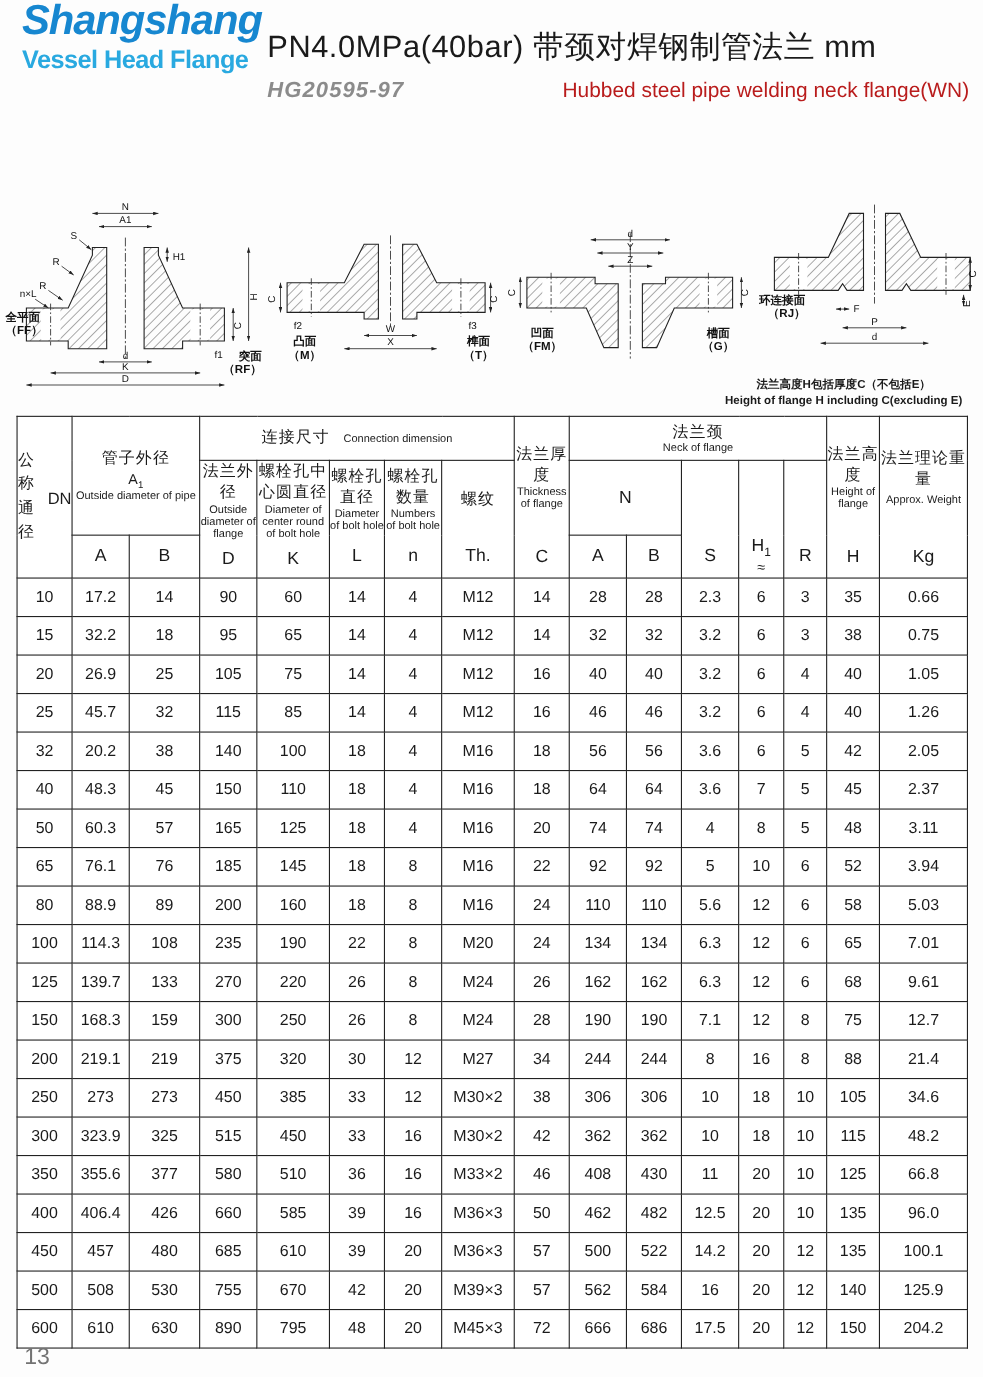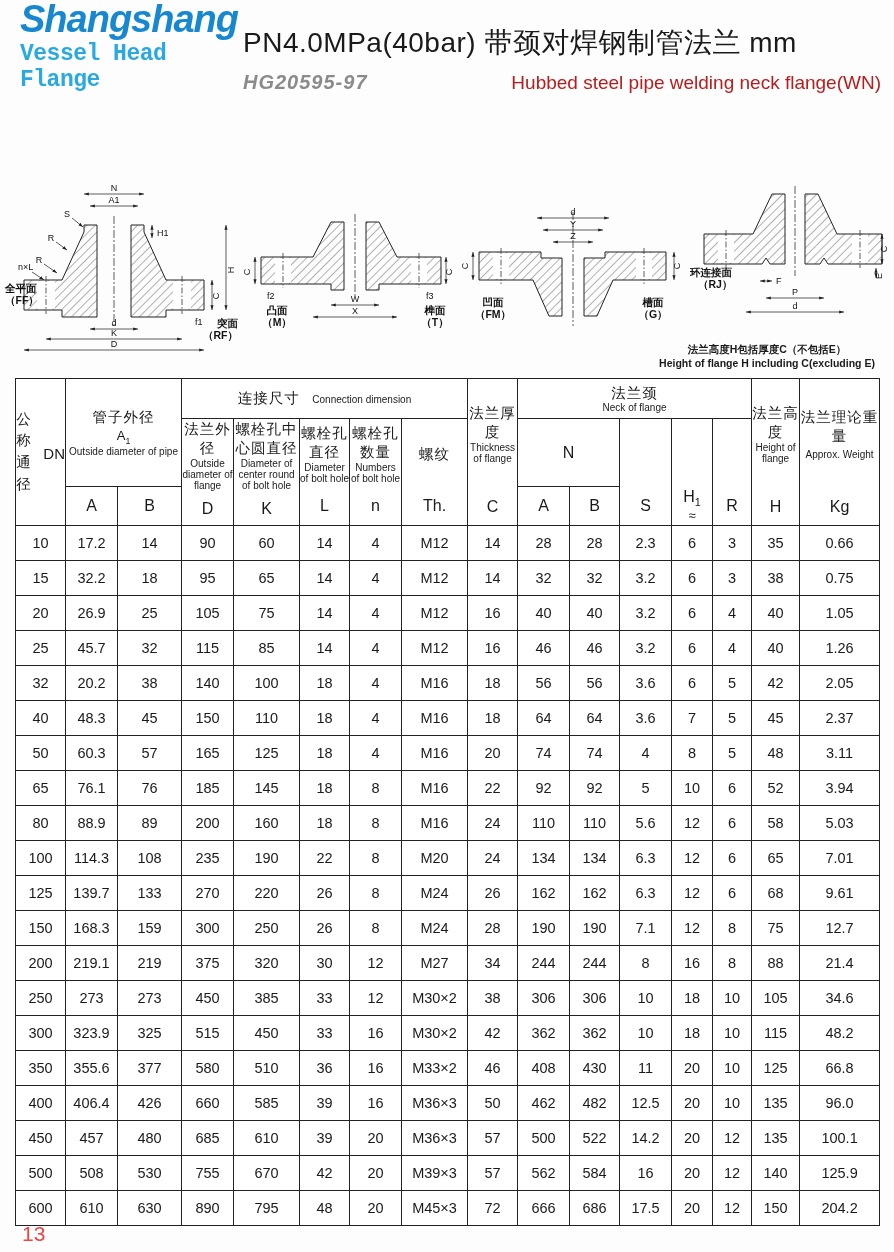--- a/index.html
+++ b/index.html
@@ -5,21 +5,21 @@
   * { box-sizing: border-box; }
   html,body { margin:0; padding:0; }
   body {
     width:894px; height:1252px; background:#fdfdfd; position:relative;
     font-family:"Liberation Sans","DejaVu Sans",sans-serif; color:#1a1a1a;
   }
   
   .top { position:relative; height:106px; }
   .logo { position:absolute; left:20px; top:0px; width:220px; }
   .logo-main { font-size:38px; font-weight:bold; font-style:italic; color:#1787d0; letter-spacing:-1px; line-height:1.05; }
-  .logo-sub  { font-size:23px; font-weight:bold; color:#29a9e0; margin-top:1px; letter-spacing:-0.5px;font-family:Liberation Mono, monospace; }
+  .logo-sub  { font-size:23px; font-weight:bold; color:#29a9e0; margin-top:1px; letter-spacing:-0.5px; }
   .titles { position:absolute; left:243px; top:24px; width:640px; }
   .title  { font-size:28px; white-space:nowrap; letter-spacing:0.5px; }
   .subrow { display:flex; justify-content:space-between; align-items:baseline; margin-top:9px; padding-right:2px; }
   .std    { font-size:20px; font-weight:bold; font-style:italic; color:#8b8b8b; letter-spacing:1px; }
   .sub-en { font-size:19px; color:#b91c1c;text-align:right; }
   
   .drawings { display:flex; justify-content:space-between; align-items:flex-start; padding:0 4px; margin-top:42px; height:222px; }
   .dwrap1 { margin-top:32px; } .dwrap2 { margin-top:54px; } .dwrap3 { margin-top:56px; } .dwrap4 { margin-top:28px; }
   svg text { font-family:"Liberation Sans","DejaVu Sans",sans-serif; font-size:9px; fill:#111; }
   svg text.cap { font-size:10.5px; font-weight:bold; }
@@ -35,21 +35,21 @@
   sub { font-size:68%; }
   .tallbox  { display:flex; flex-direction:column; align-items:center; height:146px; width:100%; }
   .tallbox2 { height:104px; }
   .tallbox .nm { flex:1 1 auto; display:flex; flex-direction:column; justify-content:center; align-items:center; width:100%; }
   .tallbox .sy { height:36px; flex:0 0 36px; display:flex; flex-direction:column; justify-content:center; align-items:center; width:100%; font-size:16px; line-height:1.05; }
   .dnbox { display:flex; justify-content:space-between; align-items:center; height:146px; }
   .dnbox .v  { width:16px; font-size:14.5px; line-height:1.5; word-break:break-all; }
   .dnbox .dn { font-size:15px; margin-top:3px; }
   .ncell { height:64px; font-size:16px; }
   .h3row th { height:38px; font-size:16px; }
-  .pageno { position:absolute; left:22px; bottom:6px; font-size:21px; color:#ef4444; }
+  .pageno { position:absolute; left:22px; bottom:6px; font-size:21px; color:#737373; }
 </style>
 </head>
 <body>
 
 <div class="page">
 
   <header class="top">
     <div class="logo">
       <div class="logo-main">Shangshang</div>
       <div class="logo-sub">Vessel Head Flange</div>

